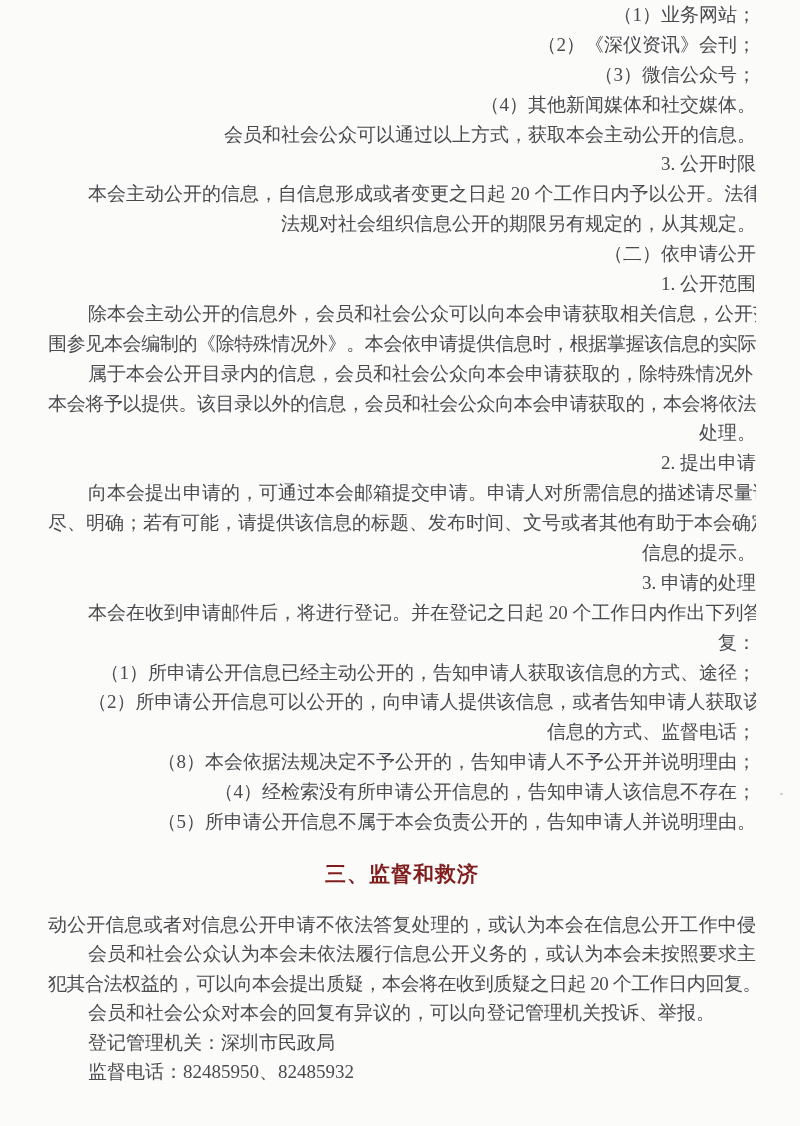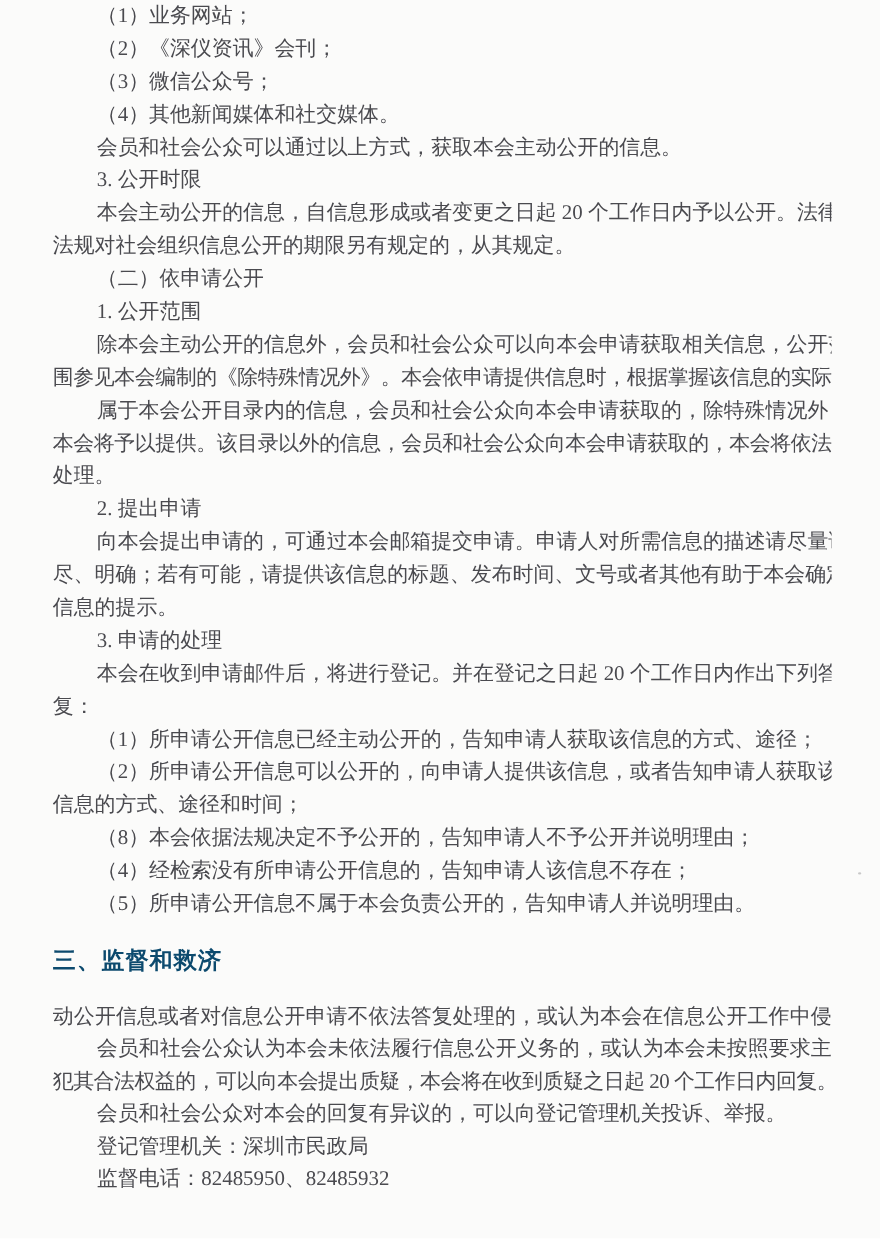--- a/index.html
+++ b/index.html
@@ -16,41 +16,42 @@
     font-family: "Liberation Serif", "DejaVu Serif", serif;
   }
   .content {
     position: absolute;
     left: 48px;
     top: 0;
     width: 708px;
     color: #4a4a4f;
     font-size: 19px;
   }
-  .part1 .ln { height: 29.9px; line-height: 29.9px; }
+  .part1 .ln { height: 29.9px; line-height: 29.9px; text-align: right; }
   .part2 .ln { height: 29.5px; line-height: 29.5px; }
   .ln {
     white-space: nowrap;
     overflow: hidden;
     text-align: left;
   }
   .ind { padding-left: 40px; }
   .jst {
     text-align: justify;
     text-align-last: justify;
   }
   .tight { letter-spacing: -0.45px; }
   .sec-heading {
     height: 73px;
     line-height: 73px;
+    text-align: center;
     font-family: "Liberation Sans", "DejaVu Sans", sans-serif;
     font-weight: bold;
     font-size: 21px;
     letter-spacing: 1px;
-    color: #0c4a6e;
+    color: #7f1d1d;
     white-space: nowrap;
     overflow: hidden;
   }
   .artifact-dot {
     position: absolute;
     left: 780px;
     top: 793px;
     width: 3px;
     height: 2px;
     border-radius: 50%;
@@ -81,21 +82,21 @@
       <div class="ln">处理。</div>
       <div class="ln ind">2. 提出申请</div>
       <div class="ln ind jst">向本会提出申请的，可通过本会邮箱提交申请。申请人对所需信息的描述请尽量详</div>
       <div class="ln jst">尽、明确；若有可能，请提供该信息的标题、发布时间、文号或者其他有助于本会确定</div>
       <div class="ln">信息的提示。</div>
       <div class="ln ind">3. 申请的处理</div>
       <div class="ln ind jst">本会在收到申请邮件后，将进行登记。并在登记之日起 20 个工作日内作出下列答</div>
       <div class="ln">复：</div>
       <div class="ln ind">（1）所申请公开信息已经主动公开的，告知申请人获取该信息的方式、途径；</div>
       <div class="ln ind jst">（2）所申请公开信息可以公开的，向申请人提供该信息，或者告知申请人获取该</div>
-      <div class="ln">信息的方式、途径和时间；</div>
+      <div class="ln">信息的方式、监督电话；</div>
       <div class="ln ind">（8）本会依据法规决定不予公开的，告知申请人不予公开并说明理由；</div>
       <div class="ln ind">（4）经检索没有所申请公开信息的，告知申请人该信息不存在；</div>
       <div class="ln ind">（5）所申请公开信息不属于本会负责公开的，告知申请人并说明理由。</div>
     </div>
 
     <div class="sec-heading">三、监督和救济</div>
 
     <div class="part2">
       <div class="ln jst">动公开信息或者对信息公开申请不依法答复处理的，或认为本会在信息公开工作中侵</div>
       <div class="ln ind jst">会员和社会公众认为本会未依法履行信息公开义务的，或认为本会未按照要求主</div>

